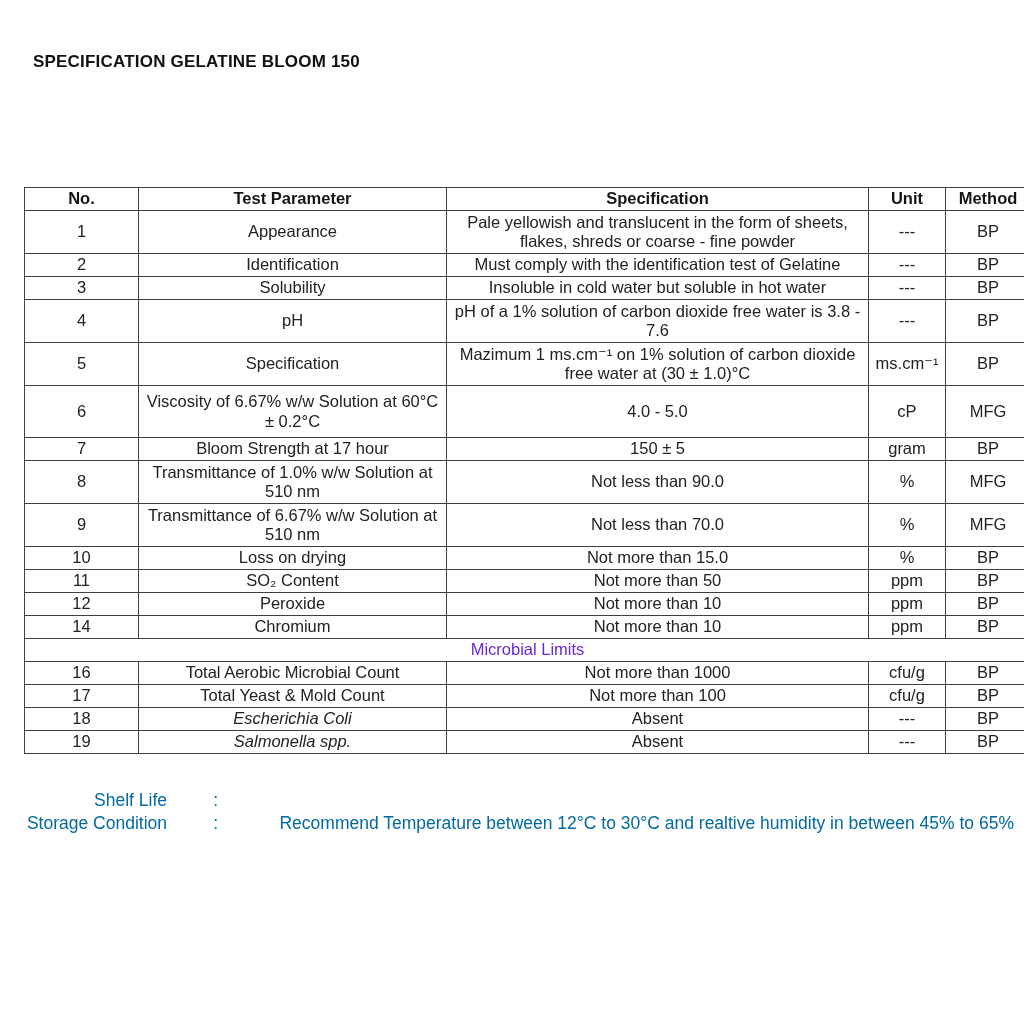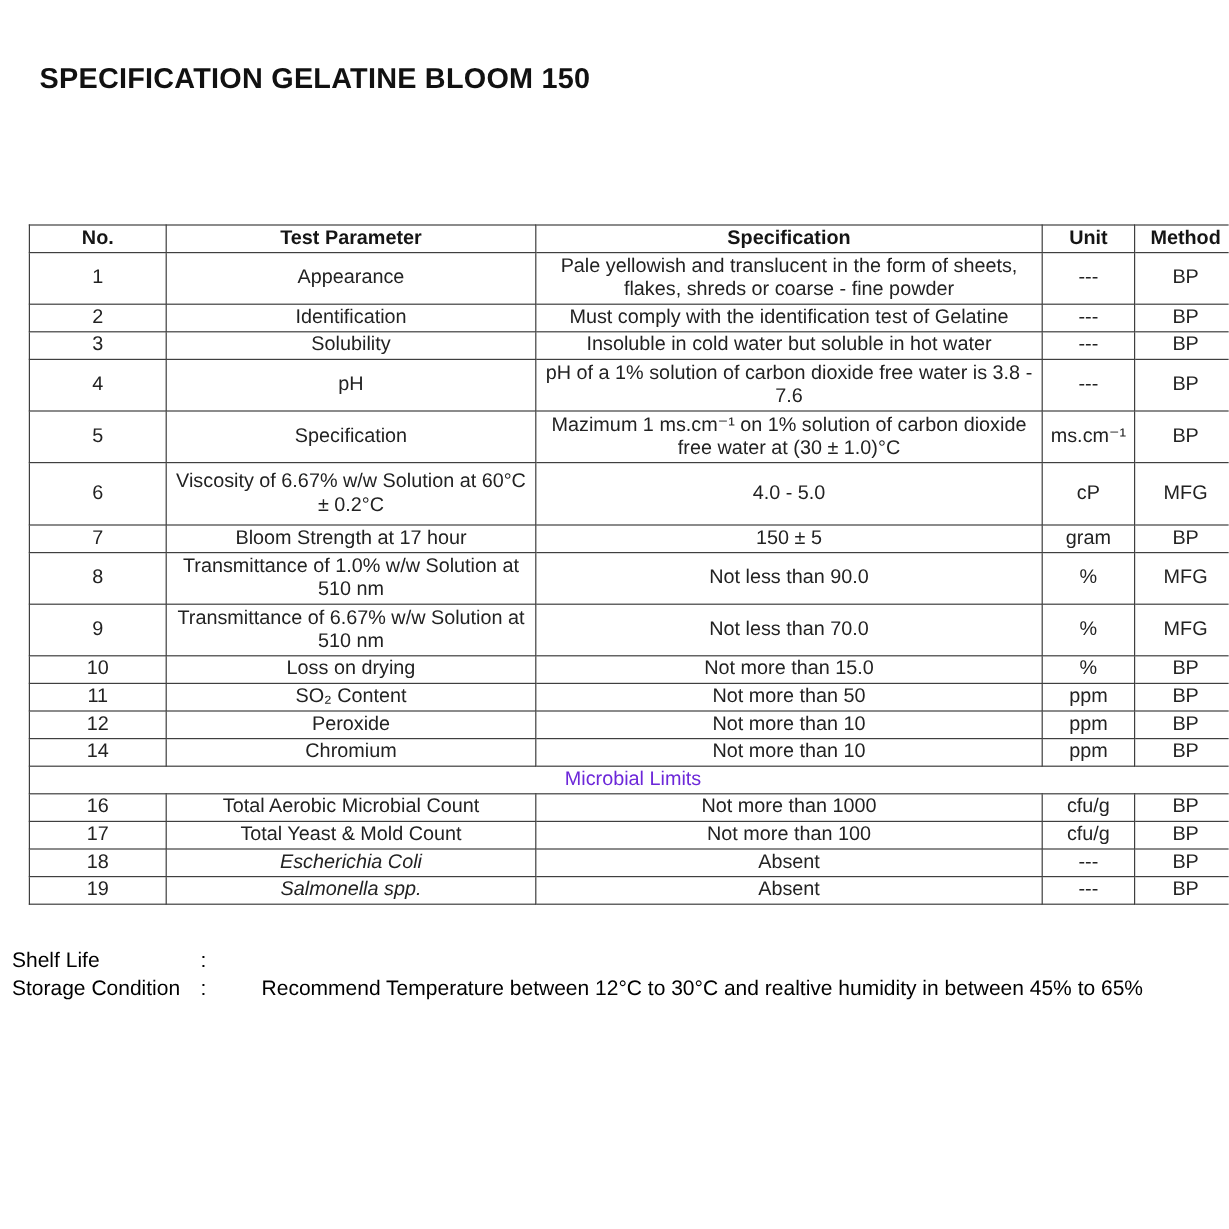--- a/index.html
+++ b/index.html
@@ -10,21 +10,21 @@
     height: 1024px;
     background: #ffffff;
     font-family: "Liberation Sans", "DejaVu Sans", sans-serif;
     color: #1c1c1c;
     overflow: hidden;
   }
   .doc-title {
     position: absolute;
     left: 33px;
     top: 52px;
-    font-size: 24px;
+    font-size: 17px;
     font-weight: 700;
     letter-spacing: 0.2px;
     color: #111111;
     font-family: "Liberation Sans", "DejaVu Sans", sans-serif;
   }
   table.spec-table {
     position: absolute;
     left: 8px;
     top: 187px;
     width: 1006px;
@@ -63,21 +63,22 @@
     padding-left: 7px;
     color: #6d28d9;
   }
   td.italic-cell { font-style: italic; }
   .footer-block {
     position: absolute;
     left: 10px;
     top: 789px;
     width: 1004px;
     font-size: 17.5px;
-    color: #000000;
+    color: #0369a1;
+    text-align: right;
   }
   .footer-row {
     display: grid;
     grid-template-columns: 157px 51px 1fr;
     line-height: 22px;
     margin-bottom: 1px;
   }
 </style>
 </head>
 <body>

